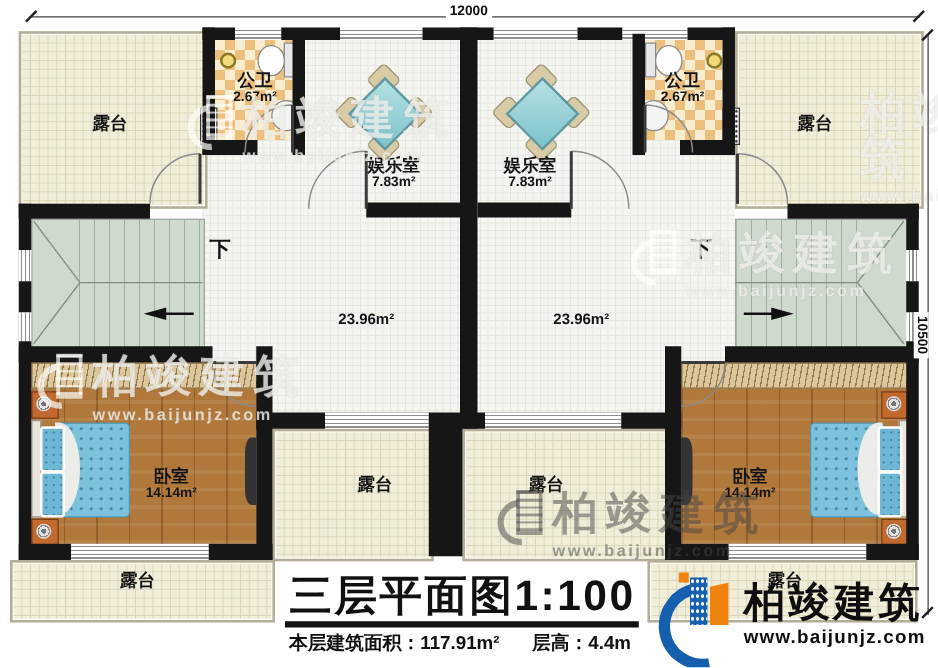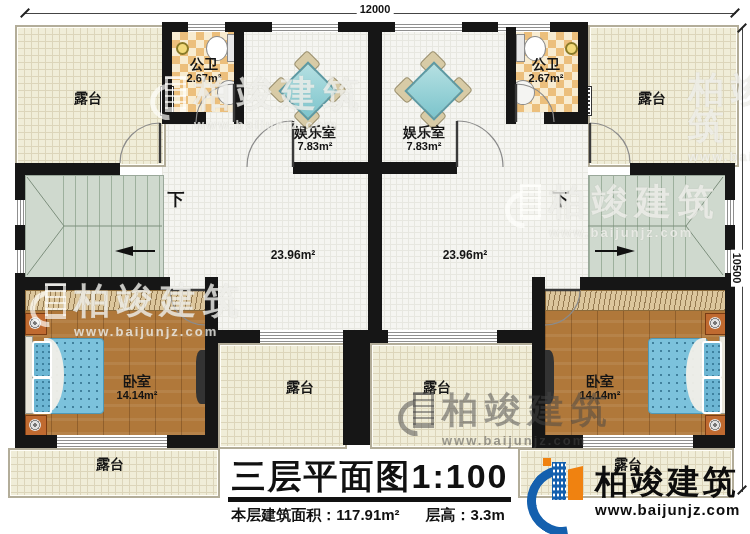--- a/index.html
+++ b/index.html
@@ -367,21 +367,21 @@
   <div class="dimline" style="left:742px;top:28px;width:1px;height:464px;"></div>
   <div class="tick" style="left:736px;top:27px;"></div>
   <div class="tick" style="left:736px;top:489px;"></div>
   <div class="dimlbl" style="left:737px;top:268px;transform:translate(-50%,-50%) rotate(90deg);">10500</div>
 
   <div class="titlebox" style="left:370px;top:477px;">
     <span>三层平面图</span><span>1:100</span>
   </div>
   <div class="underbar" style="left:228px;top:497px;width:283px;height:5px;"></div>
   <div class="subline" style="left:368px;top:515px;">
-    <span>本层建筑面积：</span><span>117.91m²</span><span class="subgap"></span><span>层高：</span><span>3.3m</span>
+    <span>本层建筑面积：</span><span>117.91m²</span><span class="subgap"></span><span>层高：</span><span>4.4m</span>
   </div>
 
   <div class="brandbox" style="left:527px;top:458px;">
     <div class="bl-logo">
       <div class="bl-swoosh"></div>
       <div class="bl-t1"></div>
       <div class="bl-t2"></div>
       <div class="bl-sq"></div>
     </div>
     <div>

